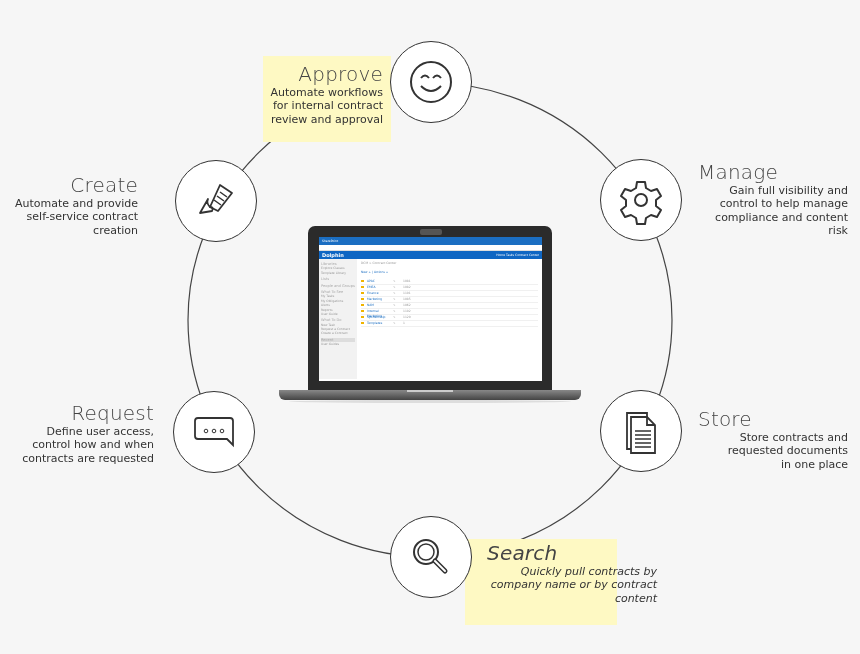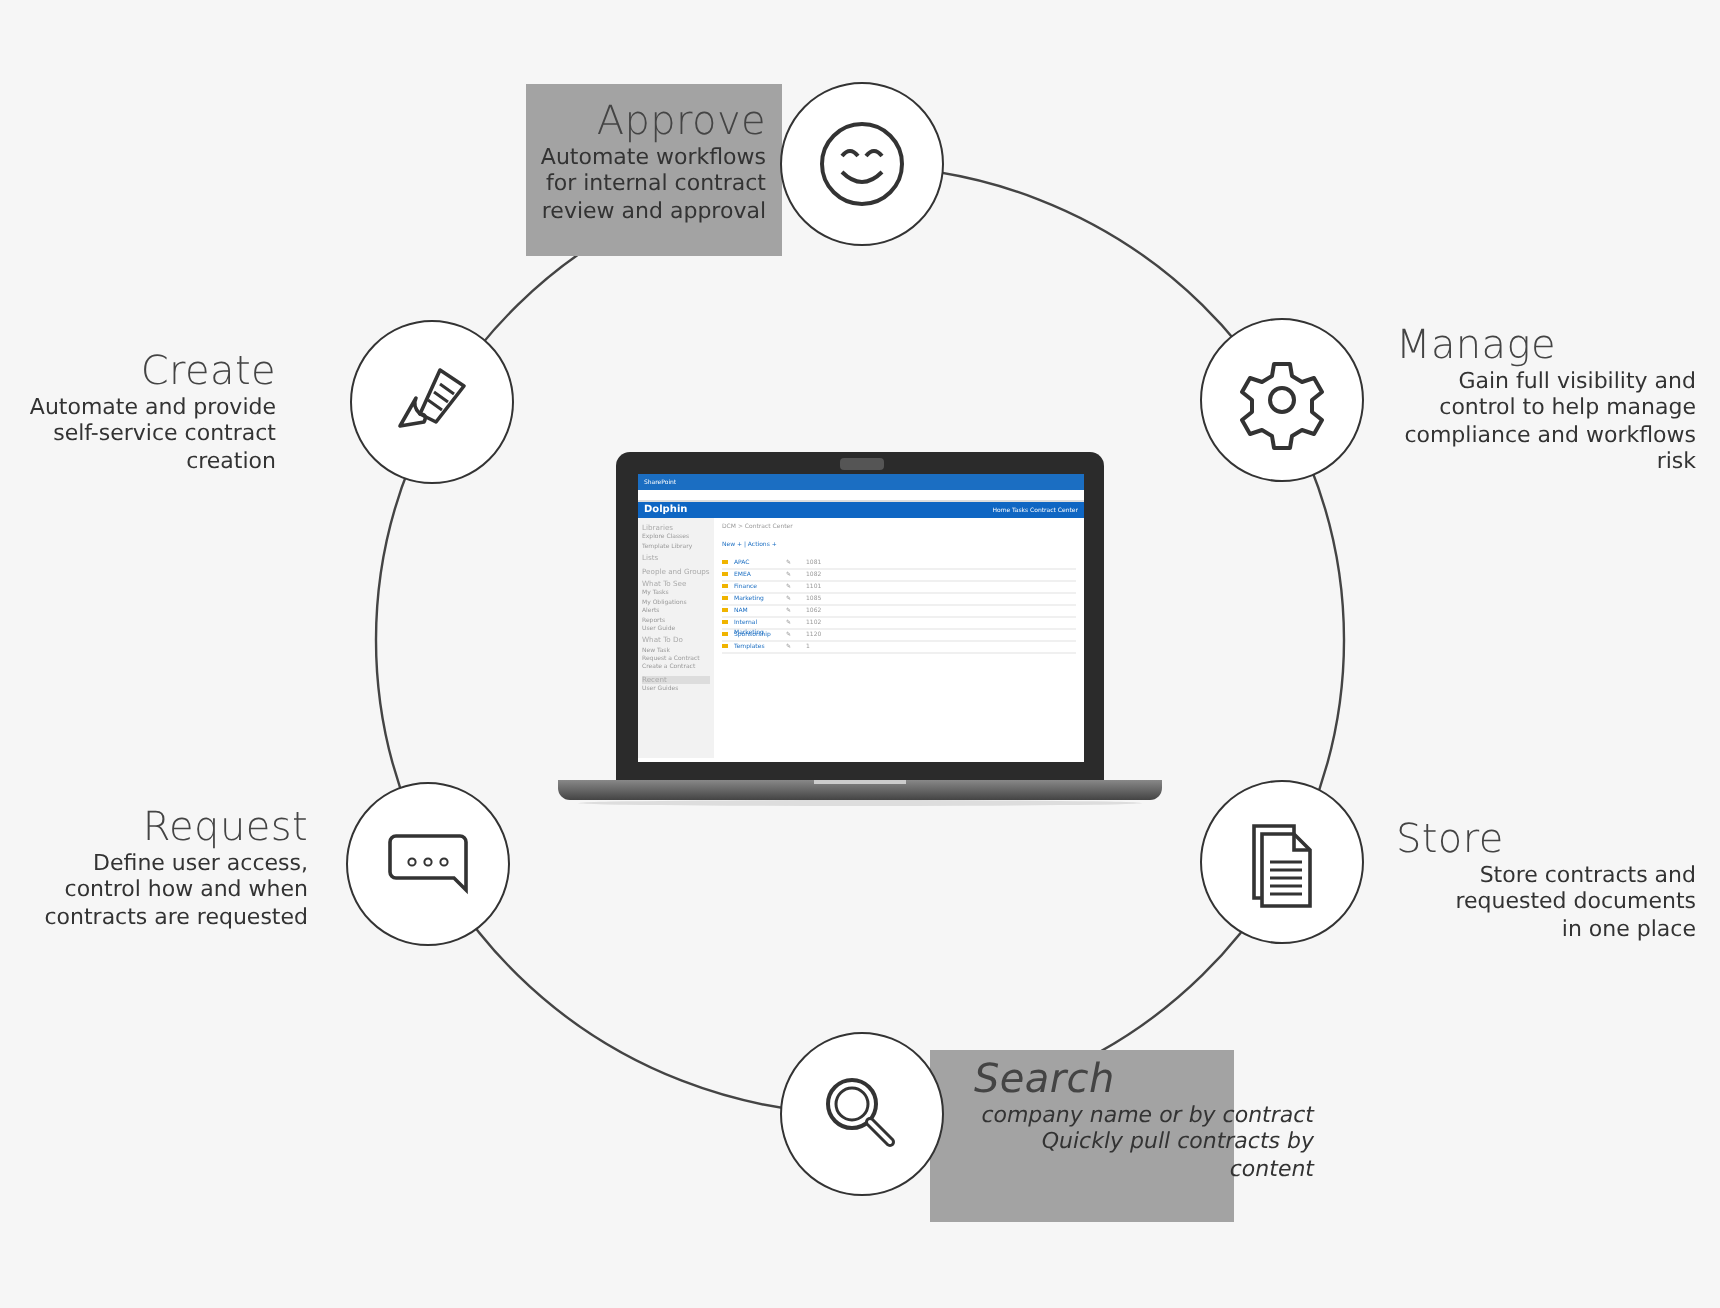--- a/index.html
+++ b/index.html
@@ -4,21 +4,21 @@
 <style>
   html,body{margin:0;padding:0;}
   body{width:860px;height:654px;background:#f6f6f6;position:relative;overflow:hidden;font-family:"DejaVu Sans","Liberation Sans",sans-serif;color:#333;}
   .ring{position:absolute;left:0;top:0;}
   .node{position:absolute;width:82px;height:82px;border-radius:50%;border:1.6px solid #333;background:#fff;box-sizing:border-box;display:flex;align-items:center;justify-content:center;}
   .node svg{width:52px;height:52px;}
   .label{position:absolute;}
   .label .t{font-size:20px;font-weight:300;color:#444;line-height:24px;letter-spacing:0.2px;}
   .label .d{font-size:11px;line-height:13.4px;color:#333;text-align:right;}
   .right{text-align:right;}
-  .boxed{background:#a3a3a3;}
+  .boxed{background:#fef9c3;margin-top:14px;}
   
   .laptop{position:absolute;left:279px;top:226px;width:302px;height:180px;}
   .lid{position:absolute;left:29px;top:0;width:244px;height:164px;background:#2b2b2b;border-radius:7px 7px 0 0;}
   .cam{position:absolute;left:112px;top:3px;width:22px;height:6px;background:#555;border-radius:2px;}
   .screen{position:absolute;left:11px;top:11px;width:223px;height:144px;background:#fff;overflow:hidden;font-size:3px;color:#999;}
   .sp-top{height:8px;background:#1b6ec2;color:#fff;font-size:3px;padding-left:3px;line-height:8px;}
   .sp-sub{height:5px;background:#fff;border-bottom:1px solid #ddd;}
   .sp-brand{height:8px;background:#0f66c3;color:#fff;font-size:5px;line-height:8px;padding-left:3px;font-weight:bold;display:flex;justify-content:space-between;}
   .sp-brand .nav{font-weight:normal;font-size:3px;padding-right:3px;}
   .sp-body{display:flex;height:120px;}
@@ -64,21 +64,21 @@
   <svg viewBox="0 0 52 52">
       <path d="M22 8h8l1 6 5 3 6-2 4 7-5 4v6l5 4-4 7-6-2-5 3-1 6h-8l-1-6-5-3-6 2-4-7 5-4v-6l-5-4 4-7 6 2 5-3z" fill="none" stroke="#333" stroke-width="2" stroke-linejoin="round"></path>
       <circle cx="26" cy="26" r="6" fill="none" stroke="#333" stroke-width="2"></circle>
     </svg>
 </div>
 <div class="label" style="left:698px;top:160px;width:150px;">
   <div class="t">Manage</div>
   <div class="d">
     <div>Gain full visibility and</div>
       <div>control to help manage</div>
-      <div>compliance and workflows</div>
+      <div>compliance and content</div>
       <div>risk</div>
   </div>
 </div>
 
 <div class="node" style="left:600px;top:390px;">
   <svg viewBox="0 0 52 52">
       <path d="M12 8h20v36H12z" fill="#fff" stroke="#333" stroke-width="1.8"></path>
       <path d="M16 12h16l8 8v28H16z" fill="#fff" stroke="#333" stroke-width="1.8"></path>
       <path d="M32 12v8h8" fill="none" stroke="#333" stroke-width="1.8"></path>
       <path d="M20 26h16M20 30h16M20 34h16M20 38h16M20 42h16" stroke="#333" stroke-width="1.5"></path>
@@ -89,22 +89,22 @@
   <div class="d">
     <div>Store contracts and</div>
       <div>requested documents</div>
       <div>in one place</div>
   </div>
 </div>
 
 <div class="label boxed" style="left:465px;top:525px;width:130px;height:84px;padding:2px 0 0 22px;font-style:italic;">
   <div class="t">Search</div>
   <div class="d" style="width:170px;">
-    <div>company name or by contract</div>
-      <div>Quickly pull contracts by</div>
+    <div>Quickly pull contracts by</div>
+      <div>company name or by contract</div>
       <div>content</div>
   </div>
 </div>
 <div class="node" style="left:390px;top:516px;">
   <svg viewBox="0 0 52 52">
       <circle cx="21" cy="21" r="12" fill="none" stroke="#333" stroke-width="2"></circle>
       <circle cx="21" cy="21" r="8" fill="none" stroke="#333" stroke-width="1.5"></circle>
       <path d="M30 30l10 10" stroke="#333" stroke-width="5" stroke-linecap="round"></path>
       <path d="M30 30l10 10" stroke="#fff" stroke-width="2" stroke-linecap="round"></path>
     </svg>

